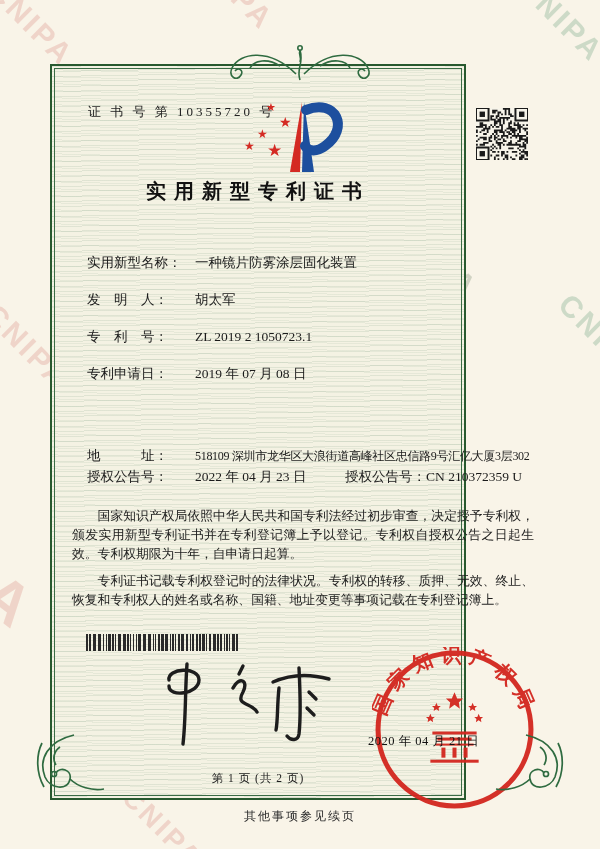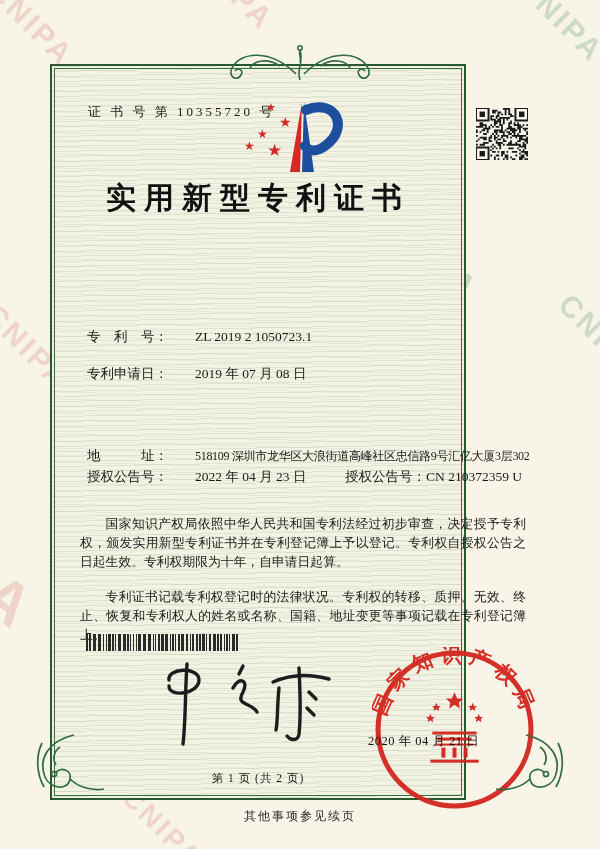--- a/index.html
+++ b/index.html
@@ -18,29 +18,29 @@
          background-image:
            repeating-linear-gradient(179deg, rgba(106,146,116,.15) 0 1px, transparent 1px 5px),
            repeating-linear-gradient(181.5deg, rgba(106,146,116,.10) 0 1px, transparent 1px 7px); text-decoration: underline;}
   #frame-inner{position:absolute;inset:2px;border:1px solid #3a6b45;}
   .abs{position:absolute;}
   #cert-number{left:36px;top:37px;font-size:13px;letter-spacing:3px;color:#222;}
   #qr{left:424px;top:42px;width:52px;height:52px;}
   #logo{left:188px;top:30px;width:130px;height:86px;}
   #logo svg{position:absolute;left:0;top:0;}
   .logo-star{position:absolute;color:#d42a23;line-height:1;}
-  #title{left:0;right:0;top:112px;text-align:center;font-size:30px;font-weight:700;
+  #title{left:0;right:0;top:112px;text-align:center;font-size:20px;font-weight:700;
          letter-spacing:8px;color:#111;}
   .frow{position:absolute;left:35px;font-size:13.5px;white-space:nowrap;color:#1b1b1b;}
   .frow .lbl{display:inline-block;min-width:104px;}
   .frow .val{margin-left:4px;}
   .addr .val{font-size:12px;letter-spacing:-0.3px;}
   #grant2{position:absolute;left:258px;top:0;}
   #paras{left:12px;top:433px;width:478px;font-size:12.8px;line-height:19px;text-align:justify;}
-  #paras p{margin:16px;text-indent:2em;}
+  #paras p{margin:8px;text-indent:2em;}
   #barcode{left:34px;top:568px;width:156px;height:17px;}
   #commissioner{left:36px;top:616px;font-size:14.5px;font-weight:600;letter-spacing:3px;line-height:28px;}
   #signature{left:105px;top:590px;width:190px;height:100px;z-index:4;}
   #seal{left:320px;top:581px;width:165px;height:165px;z-index:5;opacity:.95;}
   #seal-date{left:316px;top:667px;width:150px;font-size:12.5px;font-weight:500;color:#111;
              letter-spacing:0.5px;z-index:6;}
   #page-number{left:0;right:0;top:705px;text-align:center;font-size:11.5px;letter-spacing:1px;}
   #continuation{position:absolute;left:0;right:0;top:808px;text-align:center;font-size:12px;
                 letter-spacing:2px;color:#2a2a2a;z-index:2;}
   .ornament{position:absolute;z-index:3;pointer-events:none;}
@@ -83,20 +83,26 @@
       <span class="logo-star" style="left:27px;top:46px;font-size:17px;">★</span>
       <svg width="130" height="86" viewBox="0 0 130 86">
         <path d="M62,6 L50,76 L60,76 Z" fill="#d42a23"></path>
         <path d="M64,6 L62,76 L74,76 Z" fill="#1d4f9e"></path>
         <path d="M66,14 C96,2 110,32 85,50 C77,56 69,56 65,50" fill="none" stroke="#1d4f9e" stroke-width="10" stroke-linecap="round"></path>
       </svg>
     </div>
 
     <div id="title" class="abs">实用新型专利证书</div>
 
+    <div class="frow" style="top:188px;">
+      <span class="lbl">实用新型名称：</span><span class="val">一种镜片防雾涂层固化装置</span>
+    </div>
+    <div class="frow" style="top:225px;">
+      <span class="lbl">发　明　人：</span><span class="val">胡太军</span>
+    </div>
     <div class="frow" style="top:262px;">
       <span class="lbl">专　利　号：</span><span class="val">ZL 2019 2 1050723.1</span>
     </div>
     <div class="frow" style="top:299px;">
       <span class="lbl">专利申请日：</span><span class="val">2019 年 07 月 08 日</span>
     </div>
     <div class="frow addr" style="top:381px;">
       <span class="lbl">地　　　址：</span><span class="val">518109 深圳市龙华区大浪街道高峰社区忠信路9号汇亿大厦3层302</span>
     </div>
     <div class="frow" style="top:402px;">

